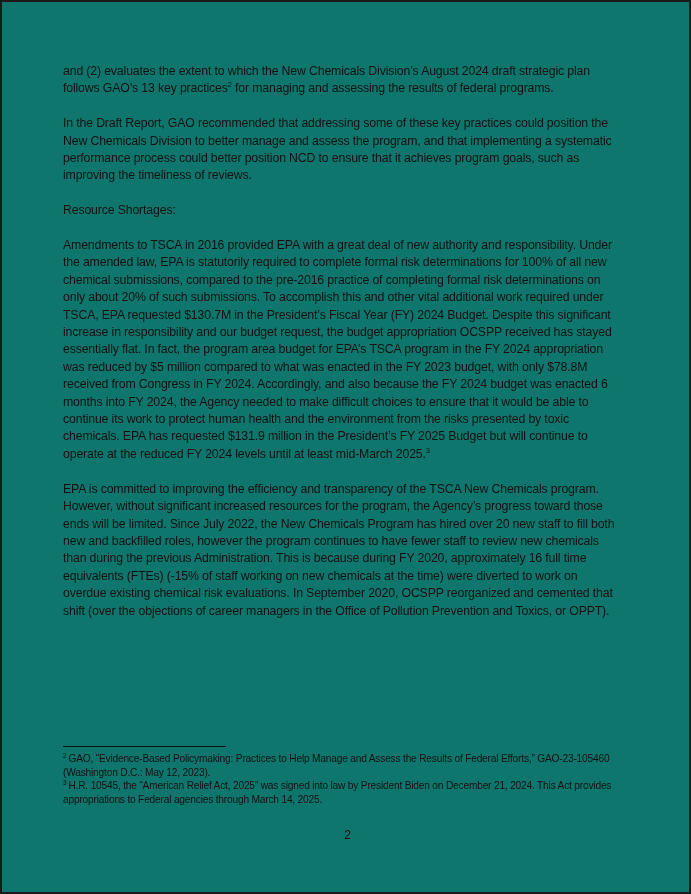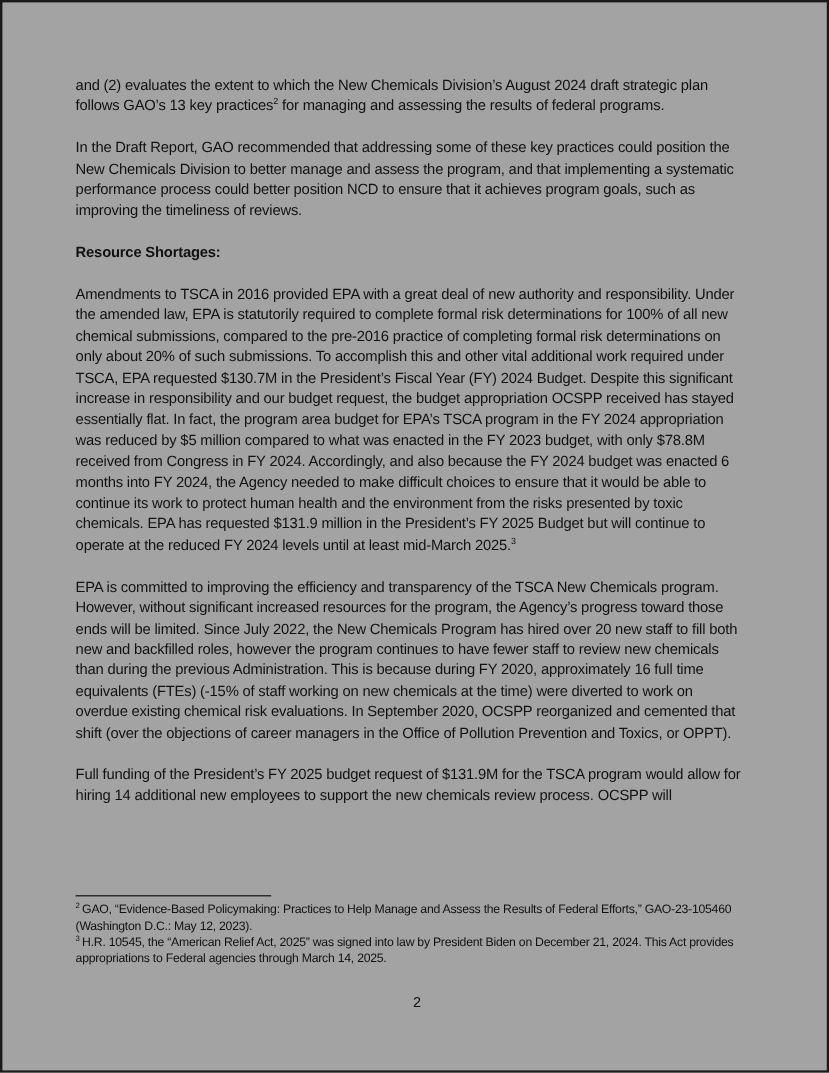--- a/index.html
+++ b/index.html
@@ -13,39 +13,39 @@
       position: relative;
       overflow: hidden;
     }
     .page {
       position: absolute;
       left: 0;
       top: 0;
       width: 687px;
       height: 890px;
       border: 2px solid #1a1a1a;
-      background: #a3a3a3;
+      background: #0f766e;
       box-sizing: content-box;
     }
     .content {
       position: absolute;
       left: 61px;
       top: 61px;
       width: 560px;
       font-family: "Liberation Sans", sans-serif;
       font-size: 12.3px;
       line-height: 17.4px;
       color: #111111;
       letter-spacing: -0.15px;
     }
     .para {
       margin: 0 0 17.4px 0;
     }
     .heading {
-      font-weight: bold;
+      font-weight: normal;
       margin: 0 0 17.4px 0;
     }
     sup {
       font-size: 7.5px;
       line-height: 0;
       vertical-align: 5px;
     }
     .footnotes {
       position: absolute;
       left: 61px;
@@ -92,21 +92,20 @@
 
     <p class="para">In the Draft Report, GAO recommended that addressing some of these key practices could position the New Chemicals Division to better manage and assess the program, and that implementing a systematic performance process could better position NCD to ensure that it achieves program goals, such as improving the timeliness of reviews.</p>
 
 
     <p class="heading">Resource Shortages:</p>
 
     <p class="para"><span>Amendments to TSCA in 2016 provided EPA with a great deal of new authority and responsibility. Under the amended law, EPA is statutorily required to complete formal risk determinations for 100% of all new chemical submissions, compared to the pre-2016 practice of completing formal risk determinations on only about 20% of such submissions. To accomplish this and other vital additional work required under TSCA, EPA requested $130.7M in the President’s Fiscal Year (FY) 2024 Budget. Despite this significant increase in responsibility and our budget request, the budget appropriation OCSPP received has stayed essentially flat. In fact, the program area budget for EPA’s TSCA program in the FY 2024 appropriation was reduced by $5 million compared to what was enacted in the FY 2023 budget, with only $78.8M received from Congress in FY 2024. Accordingly, and also because the FY 2024 budget was enacted 6 months into FY 2024, the Agency needed to make difficult choices to ensure that it would be able to continue its work to protect human health and the environment from the risks presented by toxic chemicals. EPA has requested $131.9 million in the President’s FY 2025 Budget but will continue to operate at the reduced FY 2024 levels until at least mid-March 2025.</span><sup>3</sup><span></span></p>
 
     <p class="para">EPA is committed to improving the efficiency and transparency of the TSCA New Chemicals program. However, without significant increased resources for the program, the Agency’s progress toward those ends will be limited. Since July 2022, the New Chemicals Program has hired over 20 new staff to fill both new and backfilled roles, however the program continues to have fewer staff to review new chemicals than during the previous Administration. This is because during FY 2020, approximately 16 full time equivalents (FTEs) (-15% of staff working on new chemicals at the time) were diverted to work on overdue existing chemical risk evaluations. In September 2020, OCSPP reorganized and cemented that shift (over the objections of career managers in the Office of Pollution Prevention and Toxics, or OPPT).</p>
 
-    <p class="para">Full funding of the President’s FY 2025 budget request of $131.9M for the TSCA program would allow for hiring 14 additional new employees to support the new chemicals review process. OCSPP will</p>
 
   </div>
 
   <div class="footnotes">
     <div class="fn-rule"></div>
     <p class="fn"><sup>2</sup><span>GAO, “Evidence-Based Policymaking: Practices to Help Manage and Assess the Results of Federal Efforts,” GAO-23-105460 (Washington D.C.: May 12, 2023).</span></p>
     <p class="fn"><sup>3</sup><span>H.R. 10545, the “American Relief Act, 2025” was signed into law by President Biden on December 21, 2024. This Act provides appropriations to Federal agencies through March 14, 2025.</span></p>
   </div>
 
   <div class="page-number">2</div>

